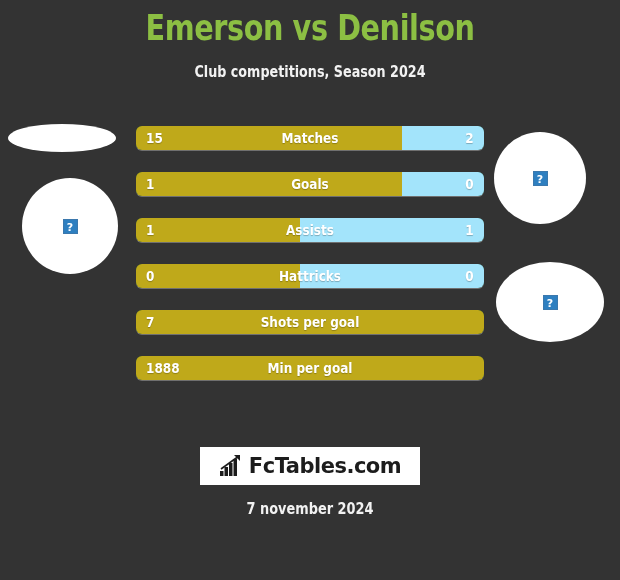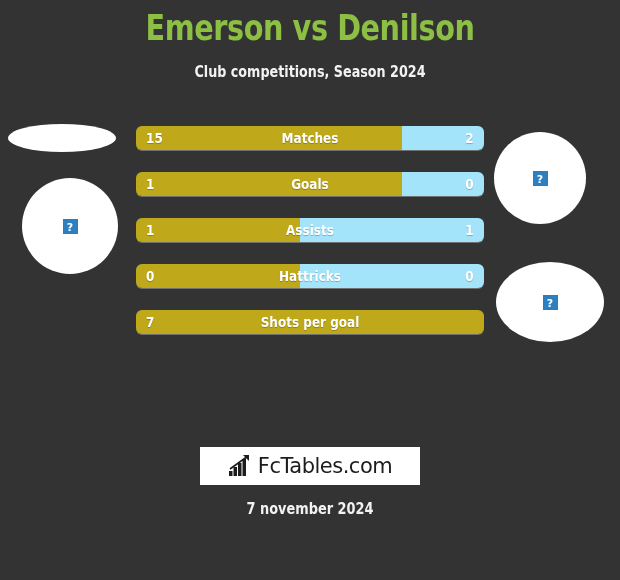--- a/index.html
+++ b/index.html
@@ -144,21 +144,21 @@
     height: 38px;
     background: #ffffff;
     display: flex;
     align-items: center;
     justify-content: center;
     gap: 4px;
   }
   .logo-text {
     color: #1c1c1c;
     font-size: 21px;
-    font-weight: normal;
+    font-weight: bold;
     font-family: "DejaVu Sans", sans-serif;
     letter-spacing: -0.5px;
   }
   .logo-icon { display: block; }
   .date {
     position: absolute;
     top: 500px;
     left: 0;
     width: 620px;
     text-align: center;
@@ -225,20 +225,26 @@
     </div>
 
 
     <div class="bar-row">
       <div class="bar-left" style="width:100%"></div>
       <div class="val val-left">7</div>
       <div class="bar-label">Shots per goal</div>
       <div class="val val-right"></div>
     </div>
 
+    <div class="bar-row">
+      <div class="bar-left" style="width:100%"></div>
+      <div class="val val-left">1888</div>
+      <div class="bar-label">Min per goal</div>
+      <div class="val val-right"></div>
+    </div>
 
   </div>
 
   <div class="logo-box">
     <svg class="logo-icon" width="26" height="24" viewBox="0 0 26 24">
       <rect x="1" y="17" width="3.5" height="5" fill="#1c1c1c"></rect>
       <rect x="5.5" y="13" width="3.5" height="9" fill="#1c1c1c"></rect>
       <rect x="10" y="9" width="3.5" height="13" fill="#1c1c1c"></rect>
       <rect x="14.5" y="5" width="3.5" height="17" fill="#1c1c1c"></rect>
       <path d="M2 15 L20 2" stroke="#1c1c1c" stroke-width="1.6" fill="none"></path>

